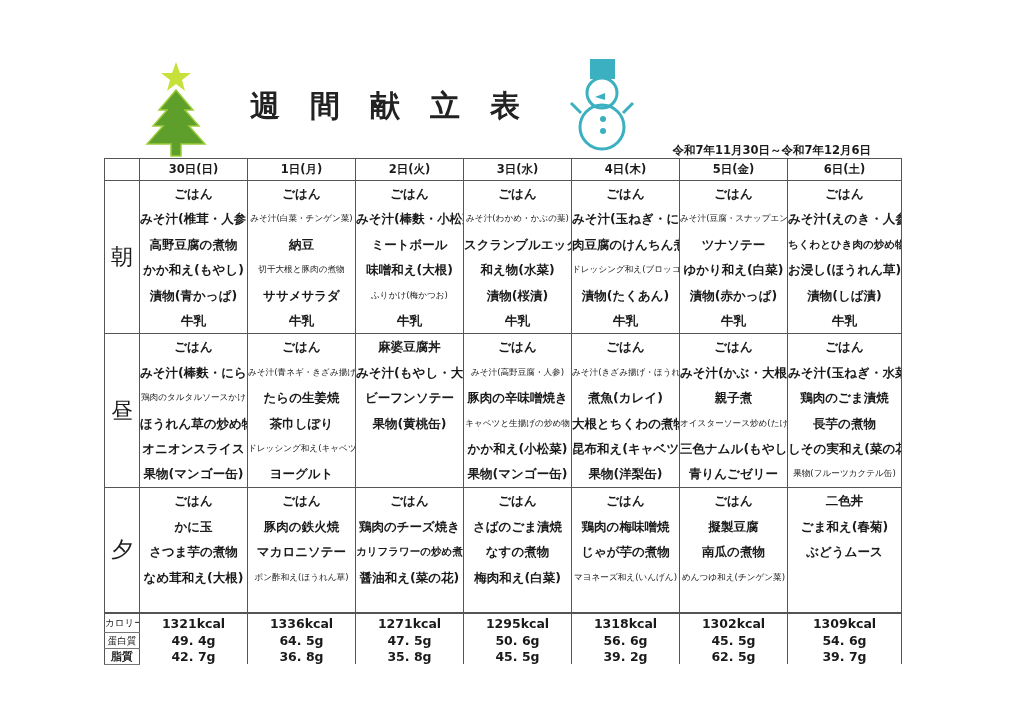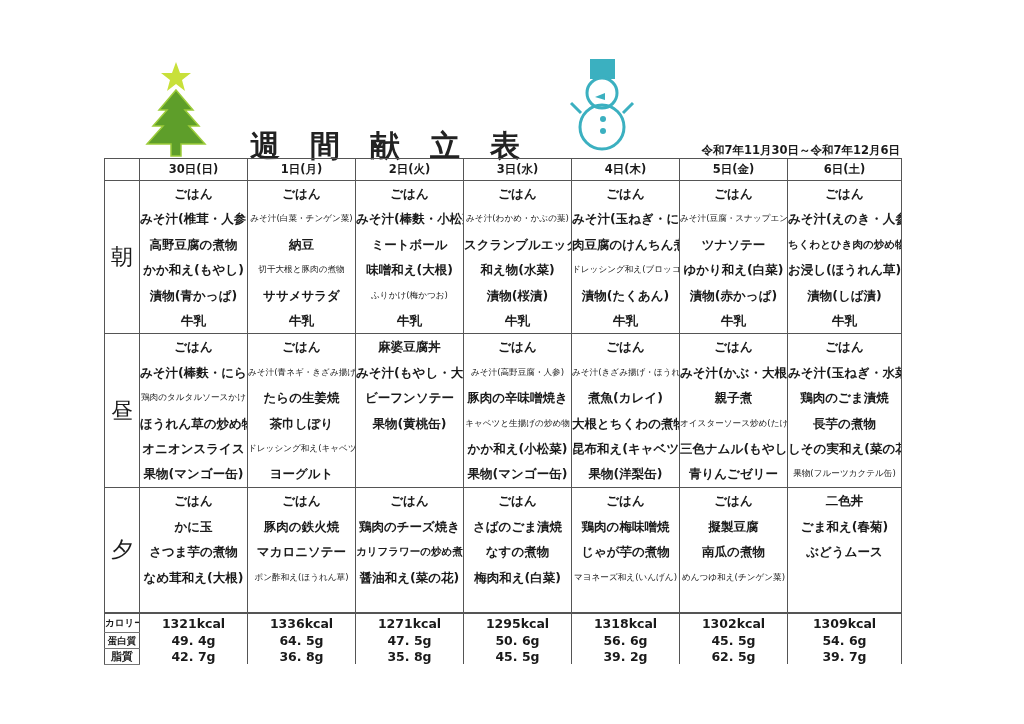--- a/index.html
+++ b/index.html
@@ -1,35 +1,35 @@
 <!DOCTYPE html>
 <html><head>
 <meta charset="utf-8">
 <style>
   html, body { margin: 0; padding: 0; background: #ffffff; }
   body { width: 1024px; height: 724px; position: relative; overflow: hidden;
          font-family: "DejaVu Sans", "Liberation Sans", sans-serif; color: #1a1a1a; }
   .deco { position: absolute; }
   .title { position: absolute; left: 250px; top: 86px; font-size: 30px; font-weight: bold;
-           letter-spacing: 30px; color: #222; font-family: "DejaVu Sans", sans-serif; margin-top: 40px; }
-  .daterange { position: absolute; right: 124px; top: 143px; font-size: 11.5px; font-weight: bold; }
+           letter-spacing: 30px; color: #222; font-family: "DejaVu Sans", sans-serif; }
+  .daterange { position: absolute; right: 153px; top: 143px; font-size: 11.5px; font-weight: bold; }
   table.menu { position: absolute; left: 104px; top: 158px; border-collapse: collapse;
                table-layout: fixed; width: 797px; }
   table.menu td, table.menu th { border: 1px solid #555; padding: 0; text-align: center;
                vertical-align: top; overflow: hidden; white-space: nowrap; }
   table.menu th { height: 21px; font-size: 11.5px; font-weight: bold; vertical-align: middle; }
   td.meal { font-size: 22px; vertical-align: middle !important; font-weight: normal; }
   .item { height: 25.4px; line-height: 25.4px; font-size: 12.5px; font-weight: bold; }
   .item.s { font-size: 8.6px; font-weight: normal; }
   .item.m { font-size: 10.5px; }
   tr.nut td { height: 15px; font-size: 12.5px; font-weight: bold; vertical-align: middle;
               border-top: none; border-bottom: none; line-height: 15px; }
   tr.nut.first td { border-top: 2px solid #555; height: 18px; }
   tr.nut.last td { border-bottom: 1px solid #555; }
-  tr.nut td.lab { font-size: 9.5px; font-weight: bold; border-bottom: 1px solid #777; }
+  tr.nut td.lab { font-size: 9.5px; font-weight: normal; border-bottom: 1px solid #777; }
   tr.nut td.lab.big { font-size: 11px; font-weight: bold; }
 </style>
 </head>
 <body>
 
 <div class="deco" style="left:143px;top:60px;width:66px;height:98px;">
   <svg width="66" height="98" viewBox="0 0 66 98">
     <polygon points="33,2 37,13 48,13 39,20 42,31 33,24 24,31 27,20 18,13 29,13" fill="#c8e03a"></polygon>
     <polygon points="33,30 50,50 42,50 56,66 46,66 62,84 38,84 38,96 28,96 28,84 4,84 20,66 10,66 24,50 16,50" fill="#5e9e2a" stroke="#9ccc3a" stroke-width="1.5"></polygon>
   </svg>

